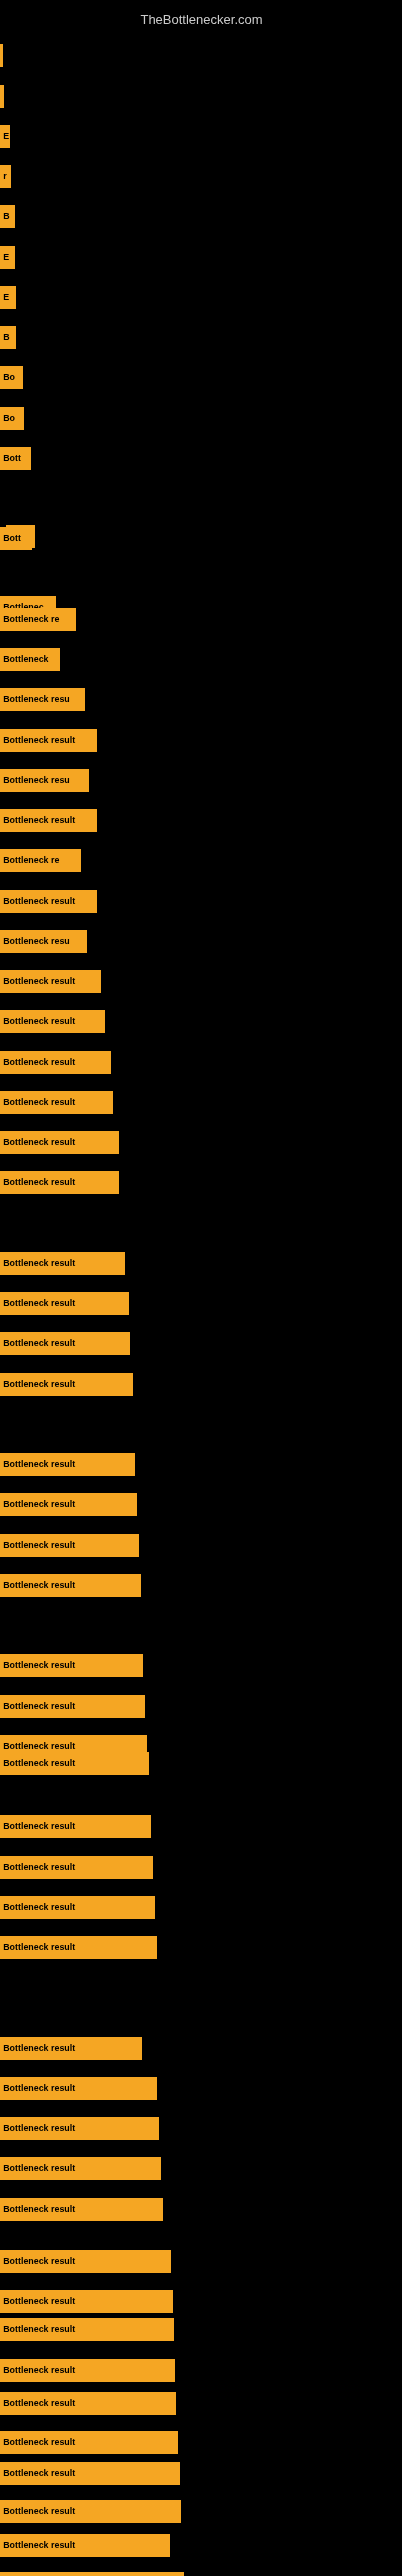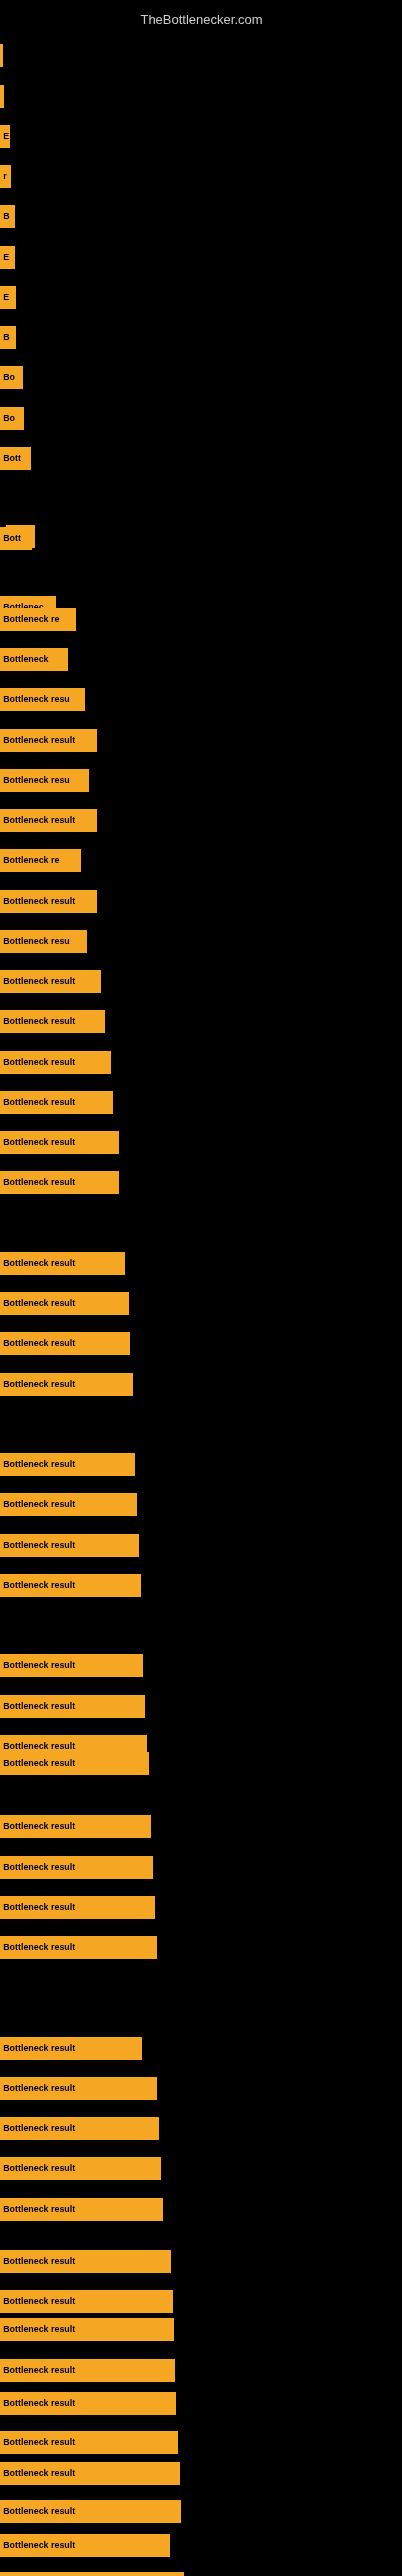--- a/index.html
+++ b/index.html
@@ -120,21 +120,21 @@
       <div class="bar" style="width: 56px;">
         <span class="bar-label">Bottlenec</span>
       </div>
     </div>
     <div class="bar-container" style="top: 608px; left: 0px;">
       <div class="bar" style="width: 76px;">
         <span class="bar-label">Bottleneck re</span>
       </div>
     </div>
     <div class="bar-container" style="top: 648px; left: 0px;">
-      <div class="bar" style="width: 68px;">
+      <div class="bar" style="width: 60px;">
         <span class="bar-label">Bottleneck</span>
       </div>
     </div>
     <div class="bar-container" style="top: 688px; left: 0px;">
       <div class="bar" style="width: 85px;">
         <span class="bar-label">Bottleneck resu</span>
       </div>
     </div>
     <div class="bar-container" style="top: 729px; left: 0px;">
       <div class="bar" style="width: 97px;">

